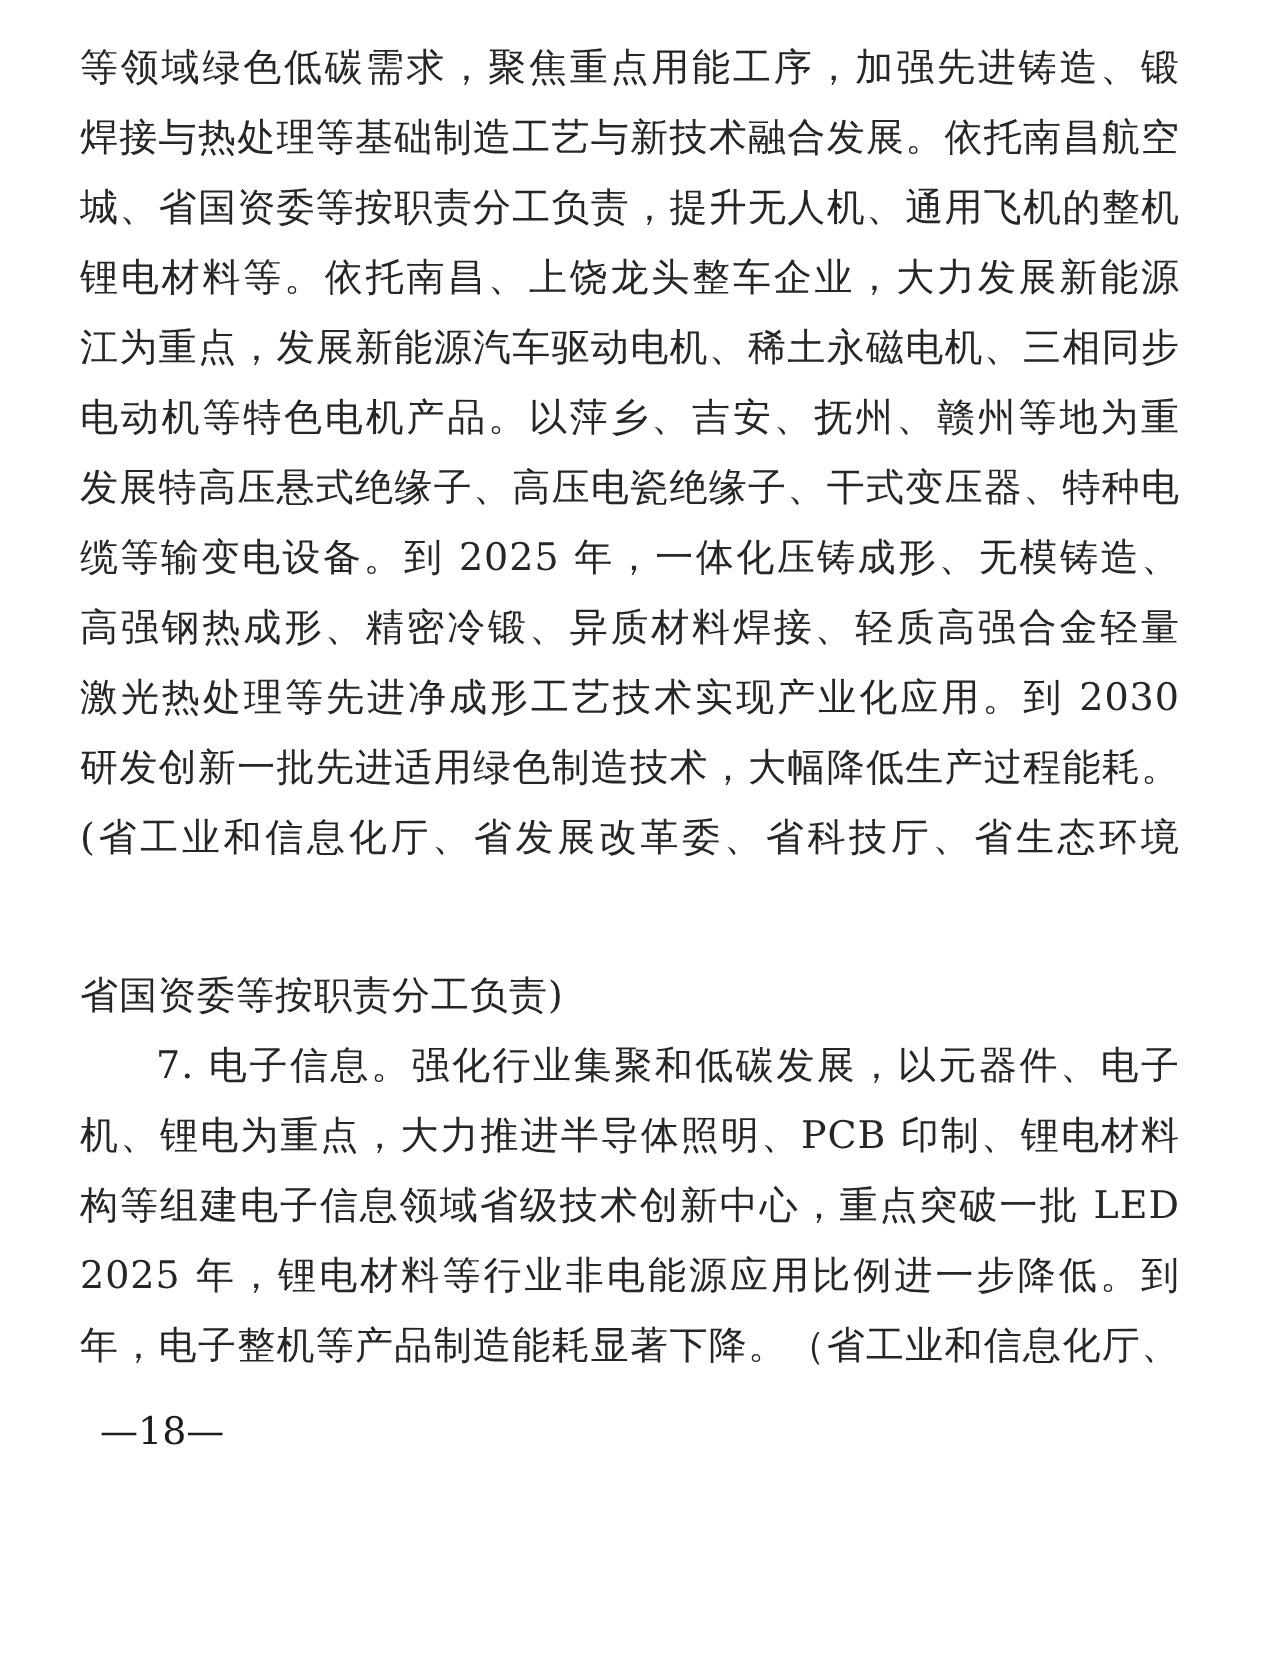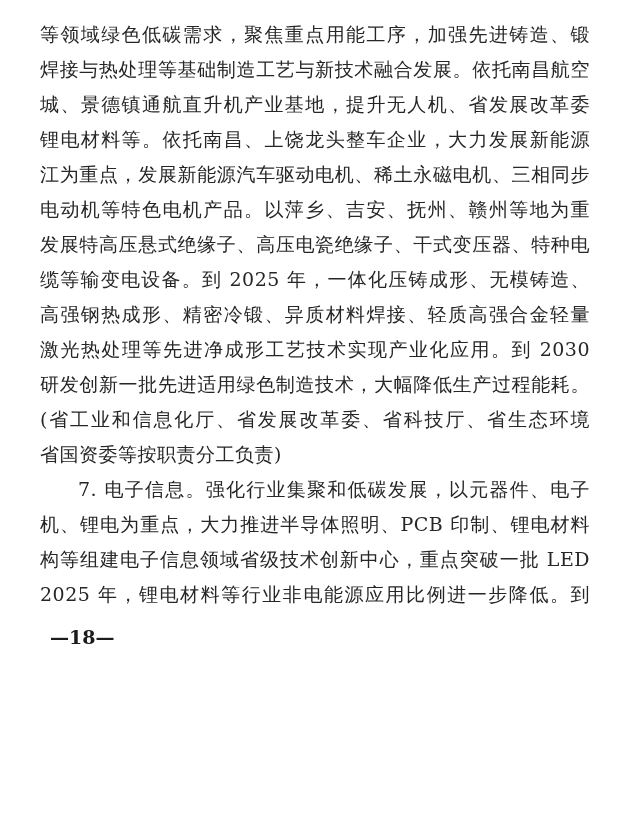--- a/index.html
+++ b/index.html
@@ -32,49 +32,50 @@
     text-align-last: justify;
     letter-spacing: 0.5px;
     white-space: normal;
   }
   .line.indent {
     text-indent: 2em;
   }
   .line.no-justify {
     text-align: center;
     text-align-last: left;
+    margin-top: 44px;
   }
   .footer {
     margin-top: 13px;
     padding-left: 50px;
     font-size: 19px;
     line-height: 24px;
     color: #1c1c1c;
-    font-weight: bold;
   }
 </style>
 </head>
 <body>
 
 <div class="page">
   <div class="text-block">
     <div class="line">等领域绿色低碳需求，聚焦重点用能工序，加强先进铸造、锻压、</div>
     <div class="line">焊接与热处理等基础制造工艺与新技术融合发展。依托南昌航空</div>
-    <div class="line">城、景德镇通航直升机产业基地，提升无人机、省发展改革委</div>
+    <div class="line">城、省国资委等按职责分工负责，提升无人机、通用飞机的整机</div>
     <div class="line">锂电材料等。依托南昌、上饶龙头整车企业，大力发展新能源</div>
     <div class="line">江为重点，发展新能源汽车驱动电机、稀土永磁电机、三相同步</div>
     <div class="line">电动机等特色电机产品。以萍乡、吉安、抚州、赣州等地为重点，</div>
     <div class="line">发展特高压悬式绝缘子、高压电瓷绝缘子、干式变压器、特种电</div>
     <div class="line">缆等输变电设备。到 2025 年，一体化压铸成形、无模铸造、超</div>
     <div class="line">高强钢热成形、精密冷锻、异质材料焊接、轻质高强合金轻量化、</div>
     <div class="line">激光热处理等先进净成形工艺技术实现产业化应用。到 2030 年，</div>
     <div class="line">研发创新一批先进适用绿色制造技术，大幅降低生产过程能耗。</div>
     <div class="line">(省工业和信息化厅、省发展改革委、省科技厅、省生态环境厅、</div>
     <div class="line no-justify">省国资委等按职责分工负责)</div>
     <div class="line indent">7. 电子信息。强化行业集聚和低碳发展，以元器件、电子整</div>
     <div class="line">机、锂电为重点，大力推进半导体照明、PCB 印制、锂电材料等</div>
     <div class="line">构等组建电子信息领域省级技术创新中心，重点突破一批 LED 外</div>
     <div class="line">2025 年，锂电材料等行业非电能源应用比例进一步降低。到 2030</div>
+    <div class="line">年，电子整机等产品制造能耗显著下降。（省工业和信息化厅、</div>
   </div>
   <div class="footer">
     <span>—18—</span>
   </div>
 </div>
 
 </body></html>

